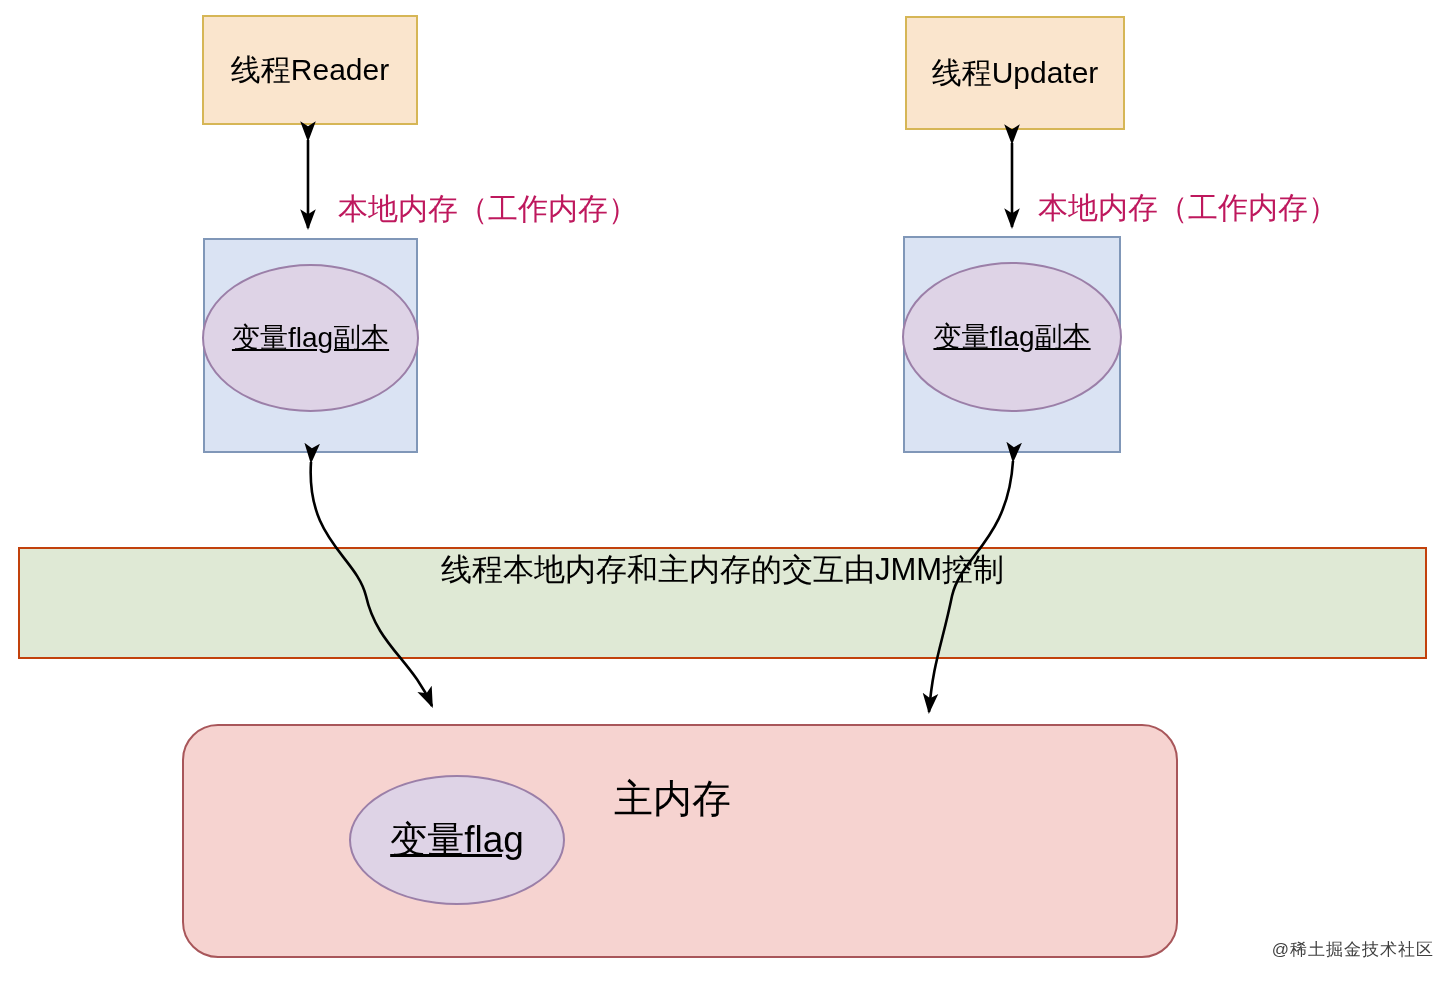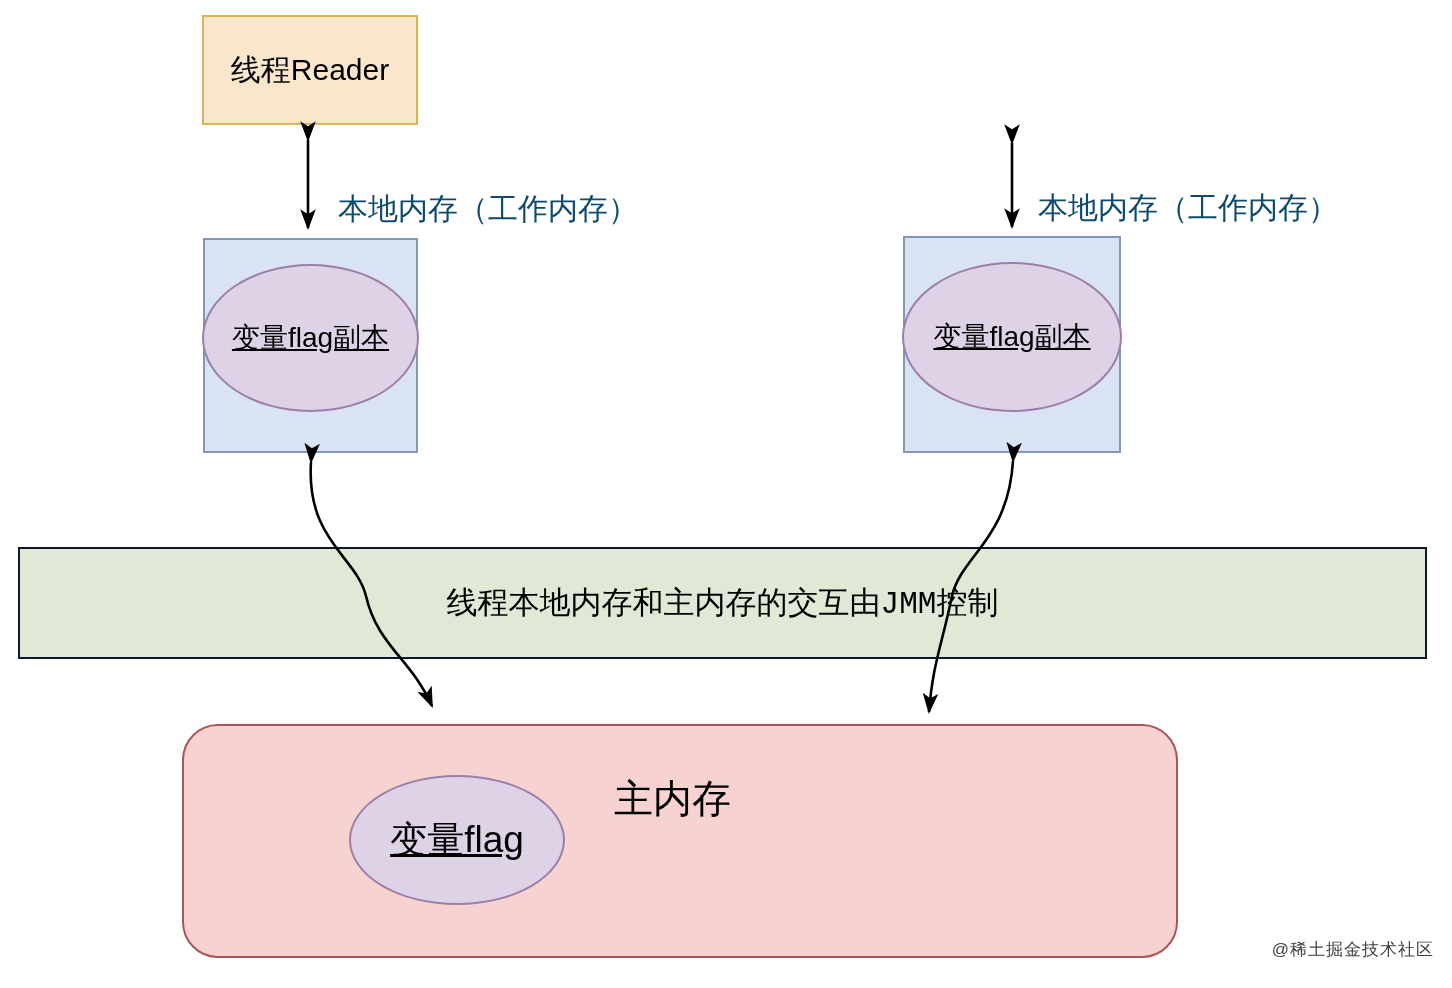--- a/index.html
+++ b/index.html
@@ -63,25 +63,23 @@
   #flag-copy-right { left: 902px; top: 262px; width: 220px; height: 150px; }
   #flag-main       { left: 349px; top: 775px; width: 216px; height: 130px; font-size: 37px; }
 
   
   #jmm-band {
     position: absolute;
     left: 18px; top: 547px;
     width: 1409px; height: 112px;
     box-sizing: border-box;
     background: #dfe9d5;
-    border: 2px solid #0f172a;
+    border: 2px solid #c2410c;
     display: flex;
-    align-items: center;
     justify-content: center;
-    font-family: Liberation Mono, monospace;
   }
   #jmm-band-label {
     font-size: 31px;
     color: #000;
     white-space: nowrap;
   }
 
   
   #main-memory {
     position: absolute;
@@ -97,21 +95,21 @@
     left: 614px; top: 772px;
     font-size: 39px;
     color: #000;
     white-space: nowrap;
   }
 
   
   .local-mem-caption {
     position: absolute;
     font-size: 30px;
-    color: #0c4a6e;
+    color: #be185d;
     white-space: nowrap;
   }
   #caption-left  { left: 338px; top: 189px; }
   #caption-right { left: 1038px; top: 188px; }
 
   
   #arrow-layer {
     position: absolute;
     left: 0; top: 0;
     width: 1452px; height: 988px;
@@ -130,20 +128,23 @@
 </style>
 </head>
 <body>
 
 <div id="canvas">
 
   <div class="node thread-box" id="thread-reader">
     <span>线程Reader</span>
   </div>
 
+  <div class="node thread-box" id="thread-updater">
+    <span>线程Updater</span>
+  </div>
 
   <div class="node local-mem-box" id="local-mem-left"></div>
   <div class="node local-mem-box" id="local-mem-right"></div>
 
   <div class="ellipse" id="flag-copy-left">
     <span>变量flag副本</span>
   </div>
   <div class="ellipse" id="flag-copy-right">
     <span>变量flag副本</span>
   </div>

